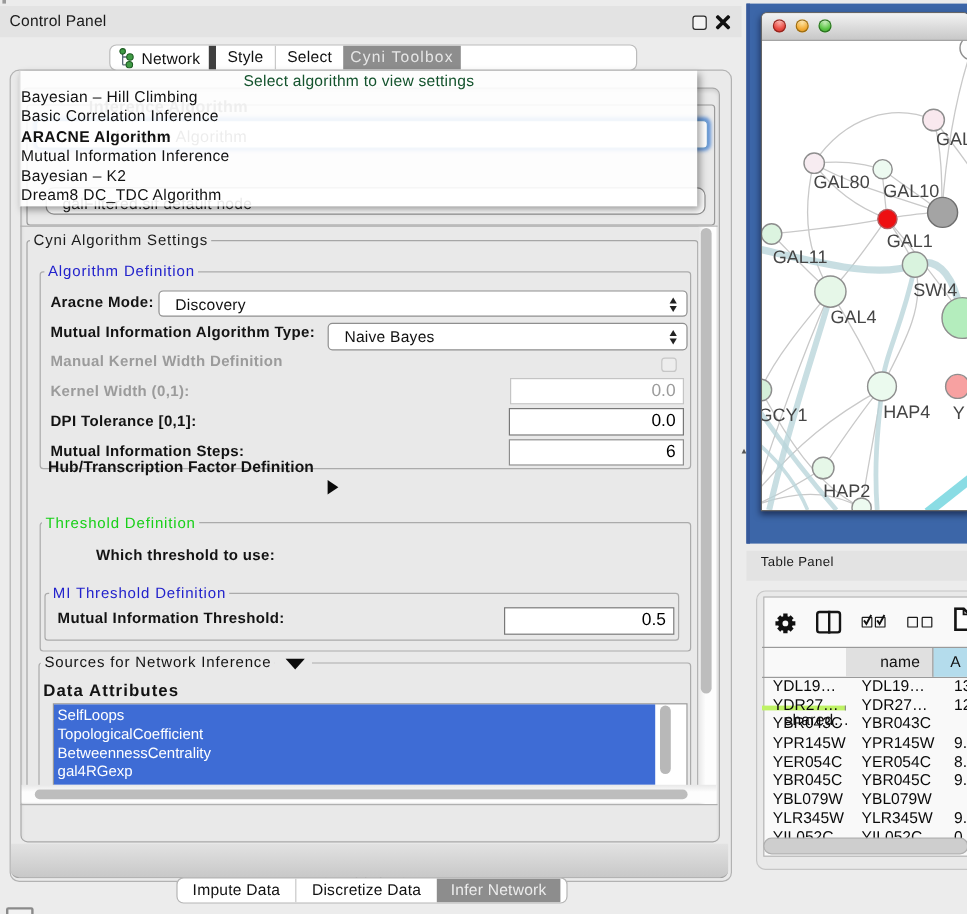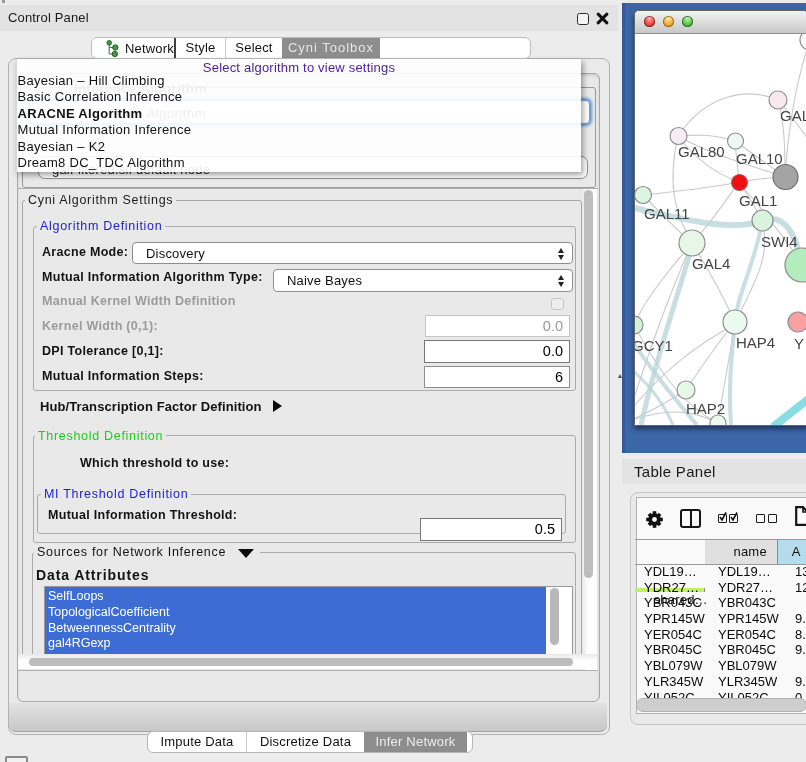--- a/index.html
+++ b/index.html
@@ -72,31 +72,31 @@
     </div>
 <div class="lbl abs" style="left:42px;top:344px;">DPI Tolerance [0,1]:</div>
 <div class="field" style="left:424px;top:340px;width:144px;height:21px;border:1.5px solid #787878;">
       <span class="v">0.0</span>
     </div>
 <div class="lbl abs" style="left:42px;top:369px;">Mutual Information Steps:</div>
 <div class="field" style="left:424px;top:366px;width:144px;height:20px;">
       <span class="v">6</span>
     </div>
 
-<div class="abs" style="left:40px;top:399px;font-weight:bold;font-size:13px;color:#131313;letter-spacing:.1px;">Hub/Transcription Factor Definition</div>
+<div class="abs" style="left:40px;top:381px;font-weight:bold;font-size:13px;color:#131313;letter-spacing:.1px;">Hub/Transcription Factor Definition</div>
 <div class="abs" style="left:273px;top:400px;width:0;height:0;border-top:6px solid transparent;border-bottom:6px solid transparent;border-left:9px solid #0a0a0a;"></div>
 
 <div class="grp" style="left:33px;top:435px;width:541px;height:106px;border-color:#ababab;"></div>
 <div class="gtitle" style="left:35px;top:429px;color:#18d018;">Threshold Definition</div>
 <div class="lbl abs" style="left:80px;top:456px;">Which threshold to use:</div>
 
 <div class="grp" style="left:37px;top:494px;width:527px;height:38px;border-color:#ababab;"></div>
 <div class="gtitle" style="left:41px;top:487px;color:#2222cc;">MI Threshold Definition</div>
 <div class="lbl abs" style="left:48px;top:508px;">Mutual Information Threshold:</div>
-<div class="field" style="left:420px;top:518px;width:140px;height:21px;border:1.5px solid #787878;">
+<div class="field" style="left:420px;top:506px;width:140px;height:21px;border:1.5px solid #787878;">
       <span class="v">0.5</span>
     </div>
 
 <div class="grp" style="left:32px;top:552px;width:542px;height:108px;border-color:#ababab;"></div>
 <div class="gtitle" style="left:34px;top:545px;color:#131313;">Sources for Network Inference</div>
 <div class="abs" style="left:229px;top:547px;width:31px;height:11px;background:#e9e9e9;"></div>
 <div class="abs" style="left:238px;top:549px;width:0;height:0;border-left:8px solid transparent;border-right:8px solid transparent;border-top:9px solid #0a0a0a;"></div>
 <div class="lbl abs" style="left:36px;top:567px;font-size:14px;letter-spacing:.9px;">Data Attributes</div>
 
 <div class="abs" style="left:44px;top:586px;width:527px;height:70px;background:#fff;border:1px solid #999;"></div>
@@ -113,39 +113,39 @@
 <div class="abs" style="left:271px;top:676px;width:64px;height:16px;background:linear-gradient(#ffffff,#f0f0f0);border:1px solid #9b9b9b;border-radius:4px;text-align:center;font-size:13px;color:#0d0d0d;padding-top:1px;letter-spacing:.5px;margin-top:40px;">Apply</div>
 
 <div class="abs" style="left:9px;top:703px;width:598px;height:28px;background:linear-gradient(#e2e2e2,#c8c8c8);border-bottom:1px solid #a2a2a2;border-radius:0 0 7px 7px;"></div>
 <div class="abs" id="btabs" style="left:147px;top:731px;width:324px;height:20px;background:#fff;border:1px solid #b5b5b5;border-radius:6px;overflow:hidden;display:flex;">
   <div style="width:98px;text-align:center;font-size:13px;color:#111;padding-top:2px;letter-spacing:.2px;border-right:1px solid #c9c9c9;">Impute Data</div>
   <div style="width:117px;text-align:center;font-size:13px;color:#111;padding-top:2px;letter-spacing:.2px;">Discretize Data</div>
   <div style="width:103px;text-align:center;font-size:13px;color:#ececec;padding-top:2px;letter-spacing:.2px;background:#8d8d8d;">Infer Network</div>
 </div>
 
 <div class="abs" id="ttabs" style="left:91px;top:37px;width:438px;height:20px;background:#fff;border:1px solid #bcbcbc;border-radius:6px;overflow:hidden;display:flex;">
-  <div style="width:82px;font-size:13px;color:#111;padding-top:2px;letter-spacing:.2px;border-right:2px solid #404040;text-align:right;">
+  <div style="width:82px;font-size:13px;color:#111;padding-top:2px;letter-spacing:.2px;border-right:6px solid #404040;text-align:center;">
   <svg width="15" height="17" viewBox="0 0 15 17" style="vertical-align:-4px;">
           <path d="M3.2 3 L3.2 14 M3.2 14 L8.5 14 M3.2 7.5 L9 7.5" stroke="#5a6a77" stroke-width="1.1" fill="none"></path>
           <circle cx="3.2" cy="2.8" r="2.3" fill="#3f9b45" stroke="#1e5c23" stroke-width="0.9"></circle>
           <circle cx="9.3" cy="7.5" r="2.7" fill="#3f9b45" stroke="#1e5c23" stroke-width="0.9"></circle>
           <circle cx="8.8" cy="14" r="2.7" fill="#3f9b45" stroke="#1e5c23" stroke-width="0.9"></circle>
         </svg>
   Network</div>
   <div style="width:49px;text-align:center;font-size:13px;color:#111;padding-top:2px;letter-spacing:.2px;border-right:1px solid #c9c9c9;">Style</div>
   <div style="width:56px;text-align:center;font-size:13px;color:#111;padding-top:2px;letter-spacing:.2px;">Select</div>
   <div style="width:98px;text-align:center;font-size:13px;color:#e6e6e6;padding-top:2px;letter-spacing:1px;background:#8d8d8d;">Cyni Toolbox</div>
   <div style="width:133px;text-align:center;font-size:13px;color:#111;padding-top:18px;letter-spacing:1.3px;">jActiveMNodules</div>
 </div>
 
 <div class="abs" style="left:74px;top:81px;font-size:13.5px;font-weight:bold;color:#555;letter-spacing:.3px;">Inference Algorithm</div>
 <div class="abs" style="left:84px;top:106px;font-size:13.5px;color:#444;letter-spacing:.3px;">Inference Algorithm</div>
 
 <div class="abs" id="popup" style="left:16px;top:59px;width:564px;height:113px;background:rgba(255,255,255,0.90);border-left:1px solid #d8d8d8;box-shadow:2px 3px 6px rgba(0,0,0,0.38);font-size:13px;color:#121212;">
-  <div style="text-align:center;color:#4c1d95;height:13px;padding-top:1px;letter-spacing:.2px;">Select algorithm to view settings</div>
+  <div style="text-align:center;color:#14532d;height:13px;padding-top:1px;letter-spacing:.2px;">Select algorithm to view settings</div>
   <div style="padding-left:0.5px;line-height:16.4px;letter-spacing:.3px;">Bayesian – Hill Climbing<br>Basic Correlation Inference<br><b>ARACNE Algorithm</b><br>Mutual Information Inference<br>Bayesian – K2<br>Dream8 DC_TDC Algorithm</div>
 </div>
 
 <div class="abs" style="left:5px;top:756px;width:19px;height:10px;border:2px solid #8a8a8a;border-radius:2px;background:#f2f2f2;"></div>
 
 <div class="abs" style="left:618px;top:374px;width:0;height:0;border-left:2.5px solid transparent;border-right:2.5px solid transparent;border-bottom:4px solid #555;"></div>
 
 <div class="abs" id="bluedesk" style="left:622px;top:3px;width:184px;height:450px;background:#3c66a8;"></div>
 <div class="abs" style="left:622px;top:3px;width:3px;height:450px;background:#36599b;"></div>
 
@@ -219,21 +219,21 @@
       <text x="57" y="235">GAL4</text>
       <text x="-3" y="317">GCY1</text>
       <text x="101" y="314">HAP4</text>
       <text x="159" y="315">Y</text>
       <text x="51" y="380">HAP2</text>
     </g>
   </svg>
 </div>
 
 <div class="abs" style="left:622px;top:459px;width:184px;height:25px;background:#e3e3e3;">
-  <div class="abs" style="left:12px;top:4px;font-size:15px;color:#1a1a1a;letter-spacing:.3px;">Table Panel</div>
+  <div class="abs" style="left:12px;top:4px;font-size:11px;color:#1a1a1a;letter-spacing:.3px;">Table Panel</div>
 </div>
 
 <div class="abs" id="tablebox" style="left:630px;top:492px;width:192px;height:231px;background:#e9e9e9;border:1px solid #c6c6c6;border-radius:8px;"></div>
 <div class="abs" id="tableboxw" style="left:636px;top:497px;width:186px;height:215px;background:#f9f9f9;border:1px solid #b2b2b2;"></div>
 
 <svg class="abs" style="left:645px;top:510px;" width="19" height="19" viewBox="0 0 19 19">
   <g fill="#111">
         <circle cx="9.5" cy="9.5" r="6.2"></circle>
   <g stroke="#111" stroke-width="3.6">
     <line x1="9.5" y1="1.2" x2="9.5" y2="17.8"></line>

